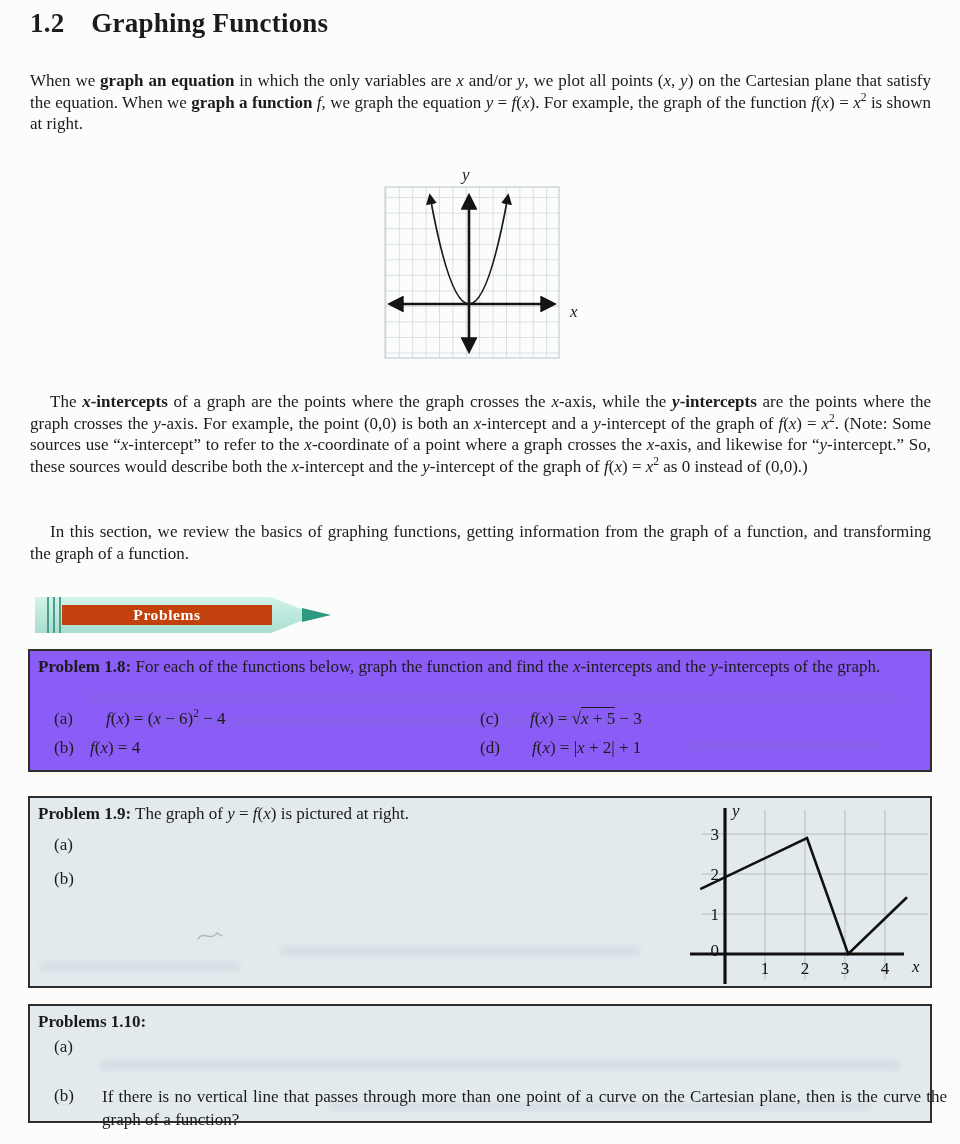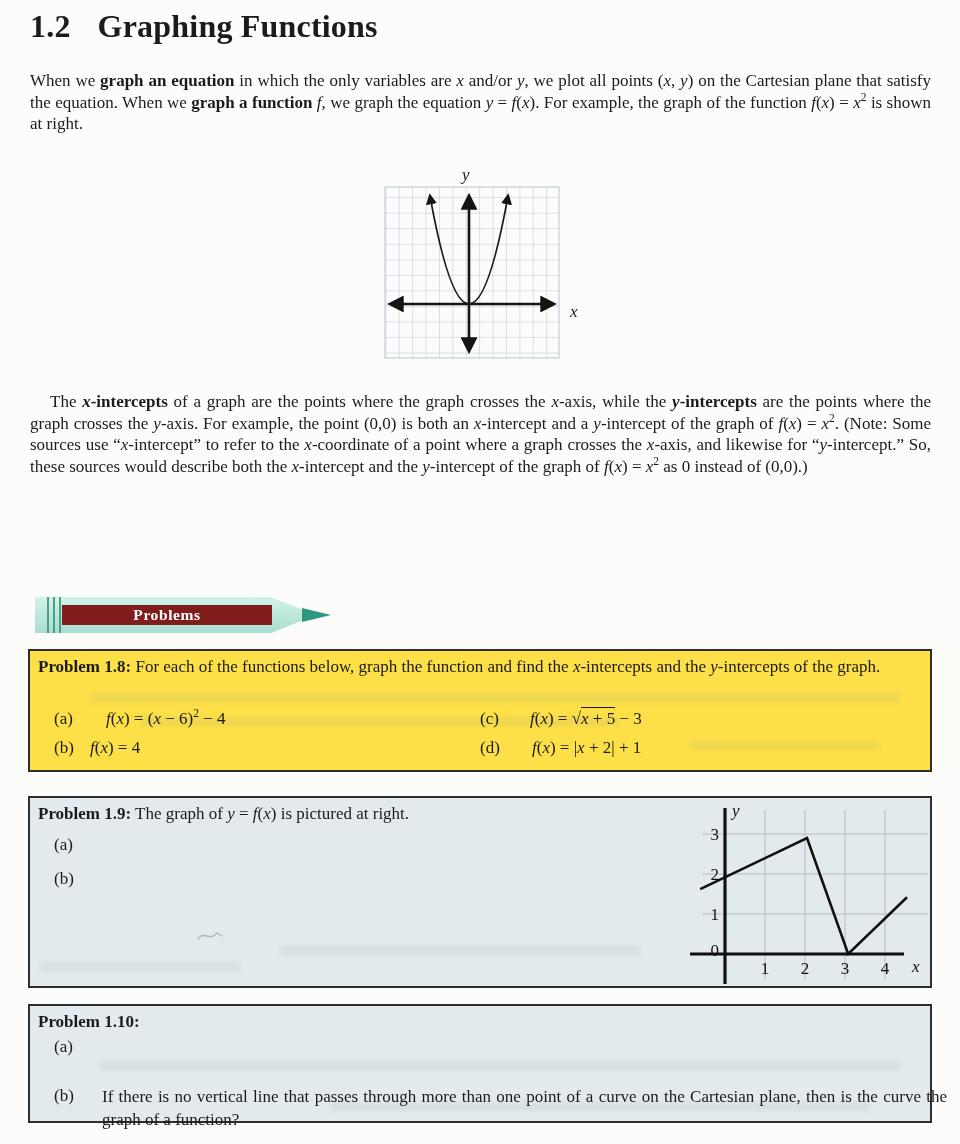--- a/index.html
+++ b/index.html
@@ -7,50 +7,50 @@
     position:relative; width:960px; height:1144px; overflow:hidden;
     background:#fcfcfb; color:#1b1b1b;
     font-family:"Liberation Serif","DejaVu Serif",serif;
   }
   
   .b{font-weight:700}
   .i{font-style:italic}
   .sup{vertical-align:super;font-size:.68em;line-height:0}
   .ol{border-top:1.2px solid #1b1b1b;padding-top:1px}
 
-  .heading{position:absolute;left:30px;top:8px;font-size:32px;font-weight:700;letter-spacing:.2px}
+  .heading{position:absolute;left:30px;top:8px;font-size:27px;font-weight:700;letter-spacing:.2px}
   .heading .num{margin-right:27px}
 
   .para{position:absolute;left:30px;width:901px;font-size:17px;line-height:21.6px;text-align:justify}
   #para1{top:70px}
   #para2{top:391px;text-indent:20px}
   #para3{top:521px;text-indent:20px}
 
   
   #fig18{position:absolute;left:372px;top:166px}
   #fig18 .ax{stroke:#141414;stroke-width:2.6;stroke-linecap:butt}
   #fig18 .curve{stroke:#1a1a1a;stroke-width:1.7;fill:none}
   #fig18 text{font-family:"Liberation Serif",serif;font-style:italic;font-size:17px;fill:#1b1b1b}
 
   
   .banner{position:absolute;left:35px;top:597px;width:300px;height:36px}
   .banner-mint{position:absolute;inset:0;background:linear-gradient(#d2f3e9,#a8ded0);
     clip-path:polygon(0 0,236px 0,281px 18px,236px 36px,0 36px)}
   .banner-stripes{position:absolute;left:8px;top:0;width:22px;height:36px;
     background:repeating-linear-gradient(90deg,transparent 0 4px,#37917c 4px 6px);opacity:.85}
-  .banner-band{position:absolute;left:27px;top:8px;width:210px;height:20px;background:#7f1d1d;
+  .banner-band{position:absolute;left:27px;top:8px;width:210px;height:20px;background:#c2410c;
     display:flex;align-items:center;justify-content:center}
   .banner-band span{color:#ffffff;font-weight:700;font-size:15.5px;letter-spacing:.6px}
   .banner-tip{position:absolute;left:267px;top:11px;width:29px;height:14px;background:#2e9880;
     clip-path:polygon(0 0,100% 50%,0 100%)}
 
   
   .pbox{position:absolute;left:28px;width:904px;border:2px solid #2e2e2e;box-sizing:border-box;
     font-size:17px;line-height:22px}
-  #box18{top:649px;height:123px;background:#fde047}
+  #box18{top:649px;height:123px;background:#8b5cf6}
   #box19{top:796px;height:192px;background:#e3eaed}
   #box110{top:1004px;height:119px;background:#e3eaed}
   .pstmt{position:absolute;left:8px;top:5px;width:884px;text-align:justify}
   .itm-label{position:absolute;width:34px}
   .itm-body{position:absolute}
   .bleed{position:absolute;background:rgba(120,138,168,.10);filter:blur(2px);border-radius:3px;pointer-events:none}
 
   
   #fig19{position:absolute;left:652px;top:4px}
   #fig19 .grid{stroke:#b3bcc0;stroke-width:1}
@@ -83,20 +83,21 @@
     </defs>
     <rect x="13" y="21" width="174" height="171" fill="url(#gridpat)" stroke="#b5c6d2" stroke-width="1"></rect>
     <line class="ax" x1="19" y1="138" x2="181" y2="138" marker-start="url(#ah)" marker-end="url(#ah)"></line>
     <line class="ax" x1="97" y1="31" x2="97" y2="184" marker-start="url(#ah)" marker-end="url(#ah)"></line>
     <path class="curve" d="M58,30 Q97,246 136,30" marker-start="url(#ah)" marker-end="url(#ah)"></path>
     <text x="90" y="14">y</text>
     <text x="198" y="151">x</text>
   </svg>
 
   <div class="para" id="para2"><span>The </span><span class="b i">x</span><span class="b">-intercepts</span><span> of a graph are the points where the graph crosses the </span><span class="i">x</span><span>-axis, while the </span><span class="b i">y</span><span class="b">-intercepts</span><span> are the points where the graph crosses the </span><span class="i">y</span><span>-axis. For example, the point (0,0) is both an </span><span class="i">x</span><span>-intercept and a </span><span class="i">y</span><span>-intercept of the graph of </span><span class="i">f</span><span>(</span><span class="i">x</span><span>) = </span><span class="i">x</span><span class="sup">2</span><span>. (Note: Some sources use “</span><span class="i">x</span><span>-intercept” to refer to the </span><span class="i">x</span><span>-coordinate of a point where a graph crosses the </span><span class="i">x</span><span>-axis, and likewise for “</span><span class="i">y</span><span>-intercept.” So, these sources would describe both the </span><span class="i">x</span><span>-intercept and the </span><span class="i">y</span><span>-intercept of the graph of </span><span class="i">f</span><span>(</span><span class="i">x</span><span>) = </span><span class="i">x</span><span class="sup">2</span><span> as 0 instead of (0,0).)</span></div>
+  <div class="para" id="para3"><span>In this section, we review the basics of graphing functions, getting information from the graph of a function, and transforming the graph of a function.</span></div>
 
   <div class="banner">
     <div class="banner-mint"></div>
     <div class="banner-stripes"></div>
     <div class="banner-band">
       <span>Problems</span>
     </div>
     <div class="banner-tip"></div>
   </div>
 
@@ -144,19 +145,19 @@
         <text x="37" y="78" text-anchor="end" class="tick">2</text>
         <text x="37" y="38" text-anchor="end" class="tick">3</text>
         <text x="50" y="14" class="axlbl">y</text>
         <text x="230" y="170" class="axlbl">x</text>
       </svg>
   </div>
 
   <div class="pbox" id="box110">
     <div class="bleed" style="left:70px;top:54px;width:800px;height:10px"></div>
     <div class="bleed" style="left:300px;top:96px;width:540px;height:9px"></div>
-    <div class="pstmt"><span class="b">Problem 1.10:</span></div>
+    <div class="pstmt"><span class="b">Problems 1.10:</span></div>
     <div class="itm-label" style="left:24px;top:30px">(a)</div>
     <div class="itm-label" style="left:24px;top:79px">(b)</div>
     <div class="itm-body" style="left:72px;top:79px;width:845px;line-height:23px;text-align:justify"><span>If there is no vertical line that passes through more than one point of a curve on the Cartesian plane, then is the curve the graph of a function?</span></div>
   </div>
 
 </div>
 
 </body></html>

